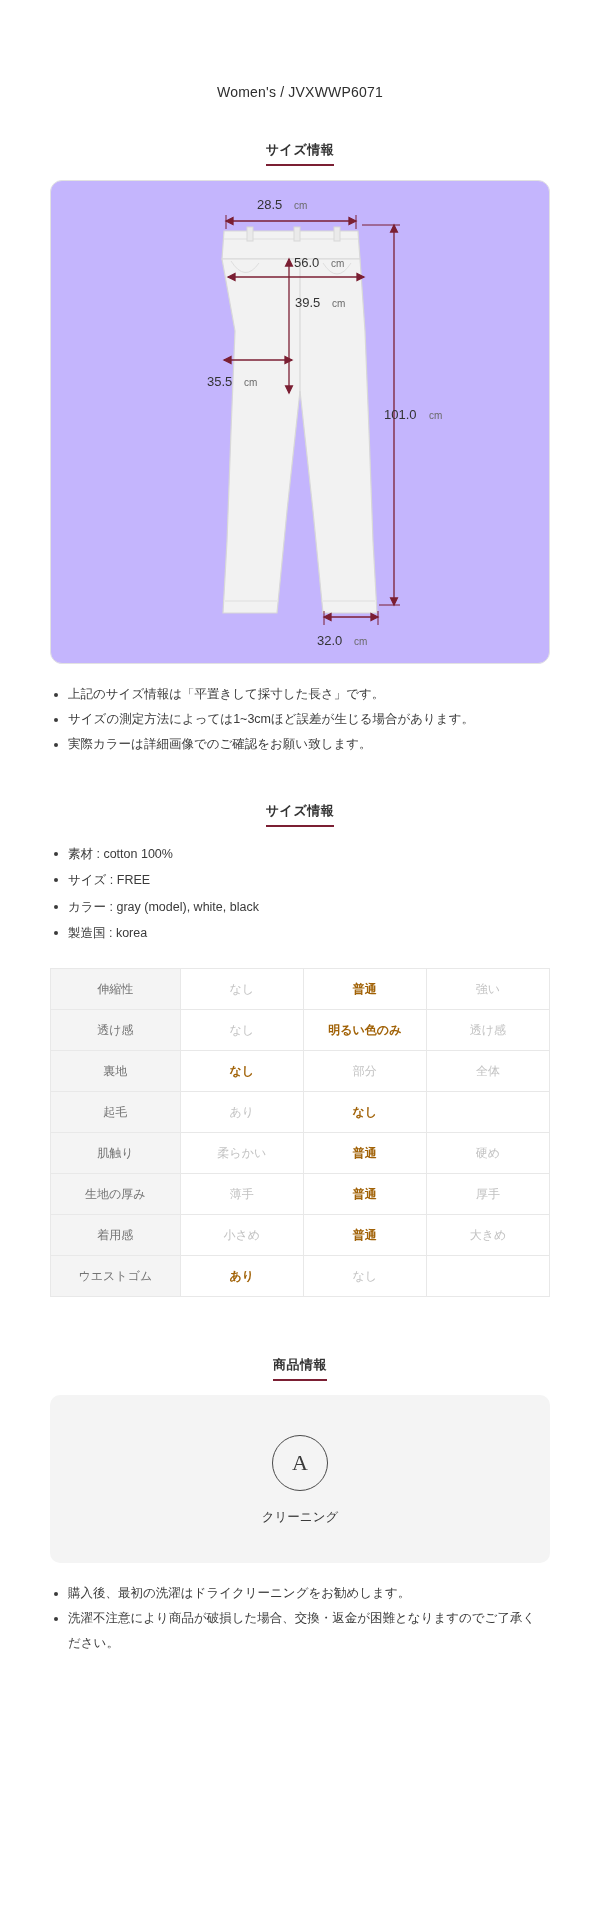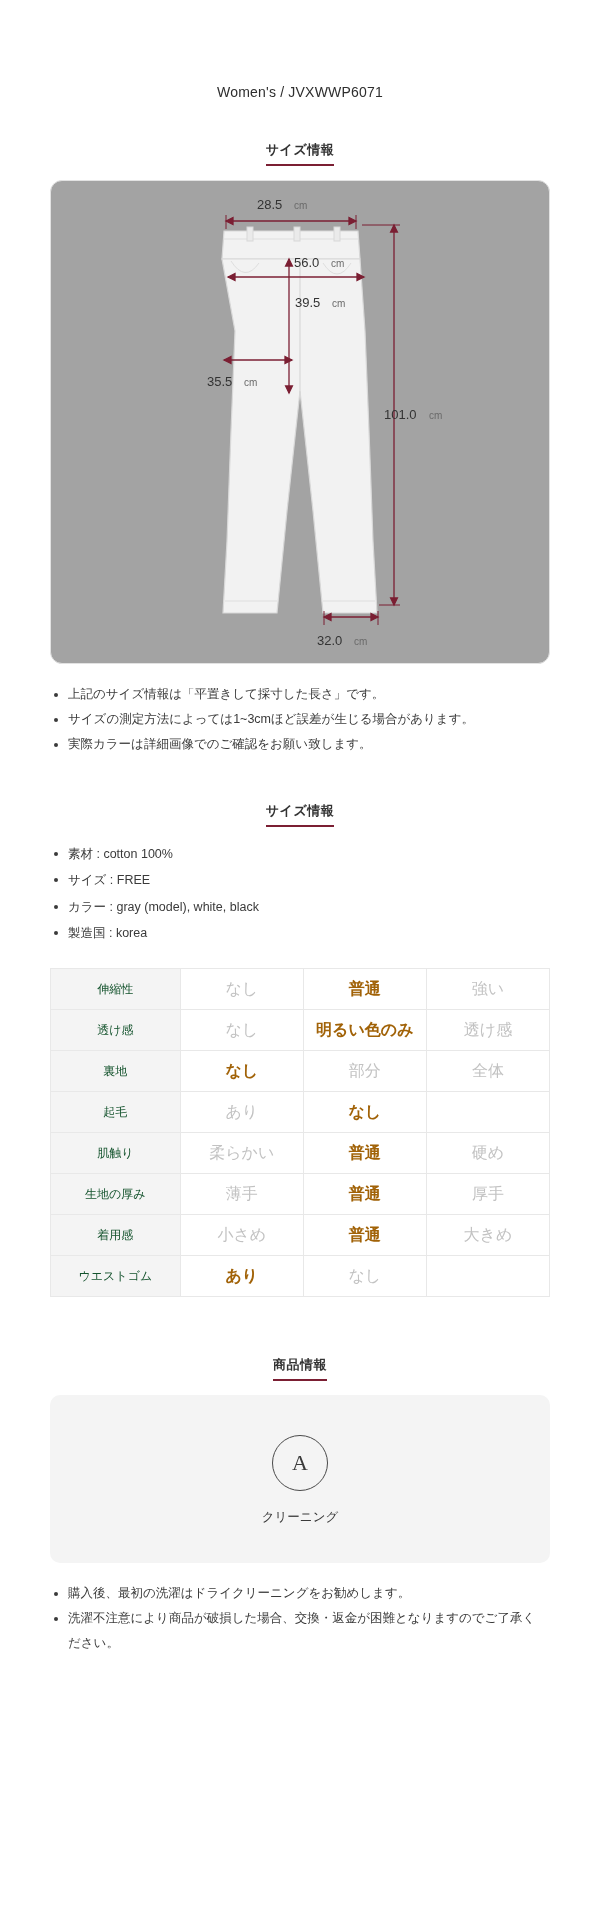--- a/index.html
+++ b/index.html
@@ -43,21 +43,21 @@
     border-bottom: 2px solid #7b1f33;
     letter-spacing: 0.5px;
   }
   
   .diagram-card {
     border: 1px solid #e2e2e2;
     border-radius: 12px;
     height: 484px;
     position: relative;
     overflow: hidden;
-    background: #a3a3a3;
+    background: #c4b5fd;
   }
   .diagram-card svg { display: block; }
   
   ul.notes {
     list-style: none;
     margin: 18px 4px 0 0;
     padding: 0;
   }
   ul.notes li {
     position: relative;
@@ -81,26 +81,26 @@
     width: 100%;
     border-collapse: collapse;
     margin-top: 22px;
     table-layout: fixed;
   }
   .spec-table tr { height: 41px; }
   .spec-table th {
     background: #f4f4f4;
     font-size: 12px;
     font-weight: 400;
-    color: #14532d;
+    color: #737373;
     width: 26%;
     border: 1px solid #e8e8e8;
   }
   .spec-table td {
-    font-size: 16px;
+    font-size: 12px;
     text-align: center;
     border: 1px solid #e8e8e8;
     color: #c2c2c2;
     font-weight: 400;
   }
   .spec-table td.on {
     color: #a16207;
     font-weight: 700;
   }
   .spec-table td.empty { border-color: #e8e8e8; }

